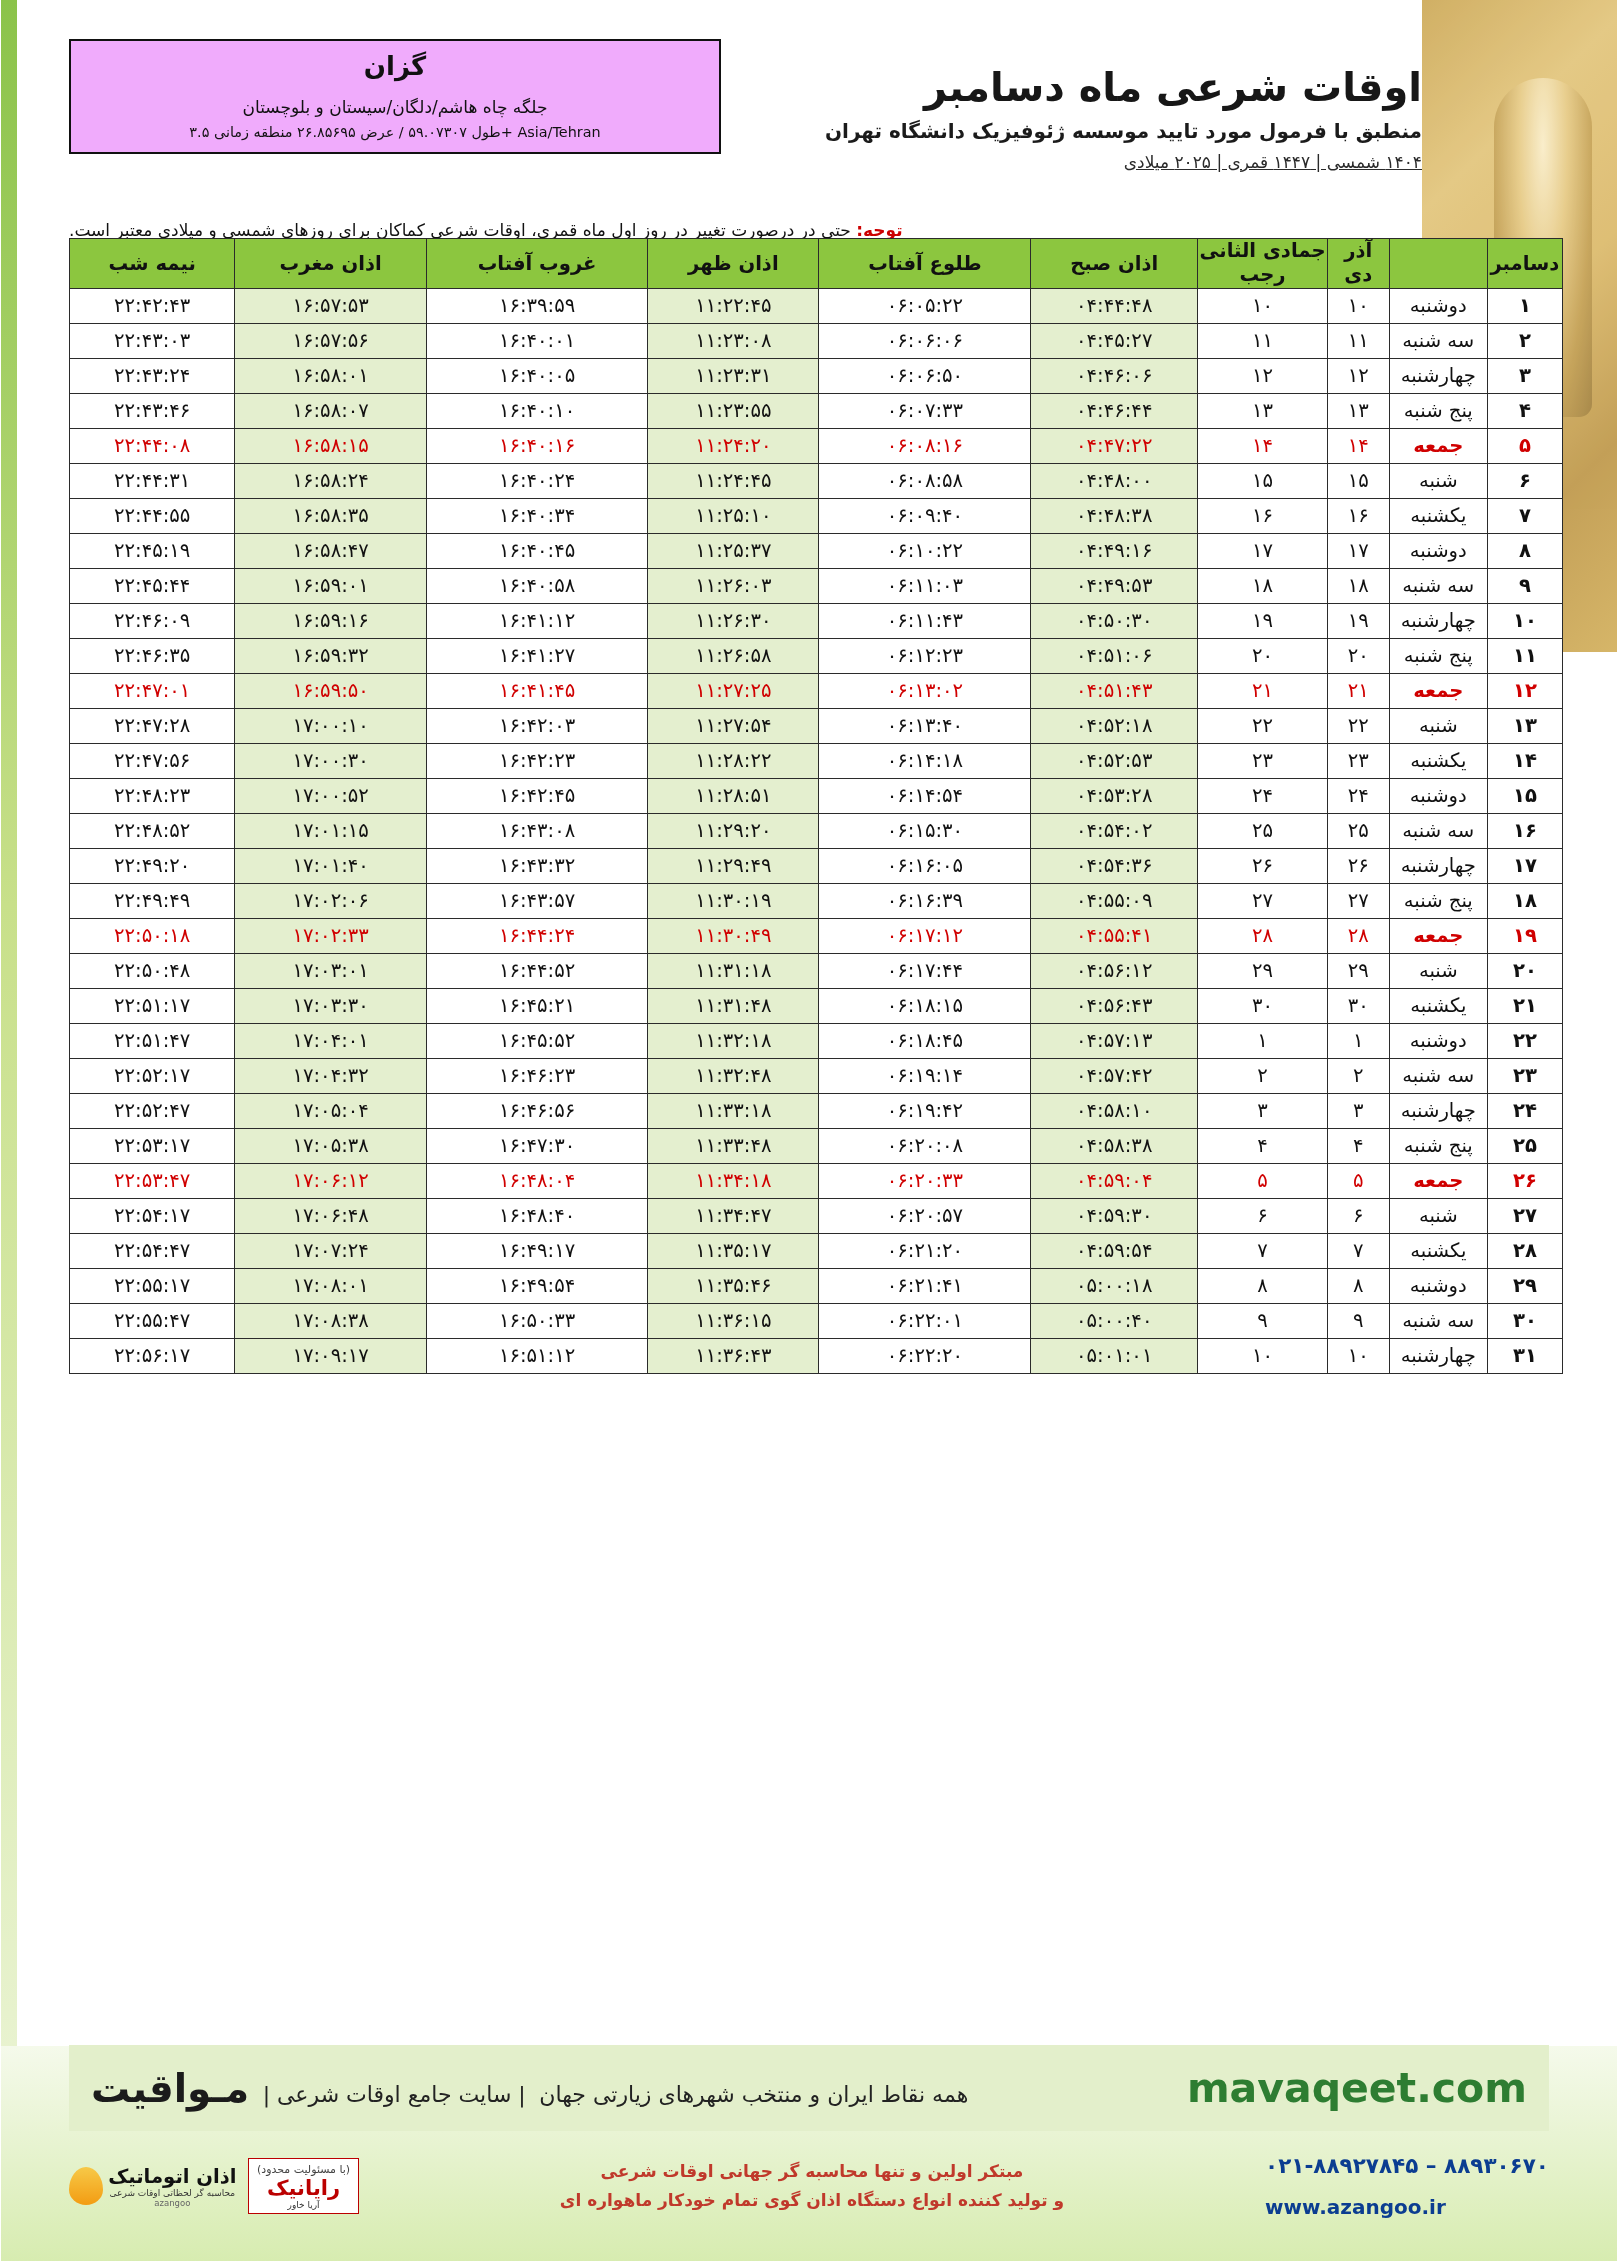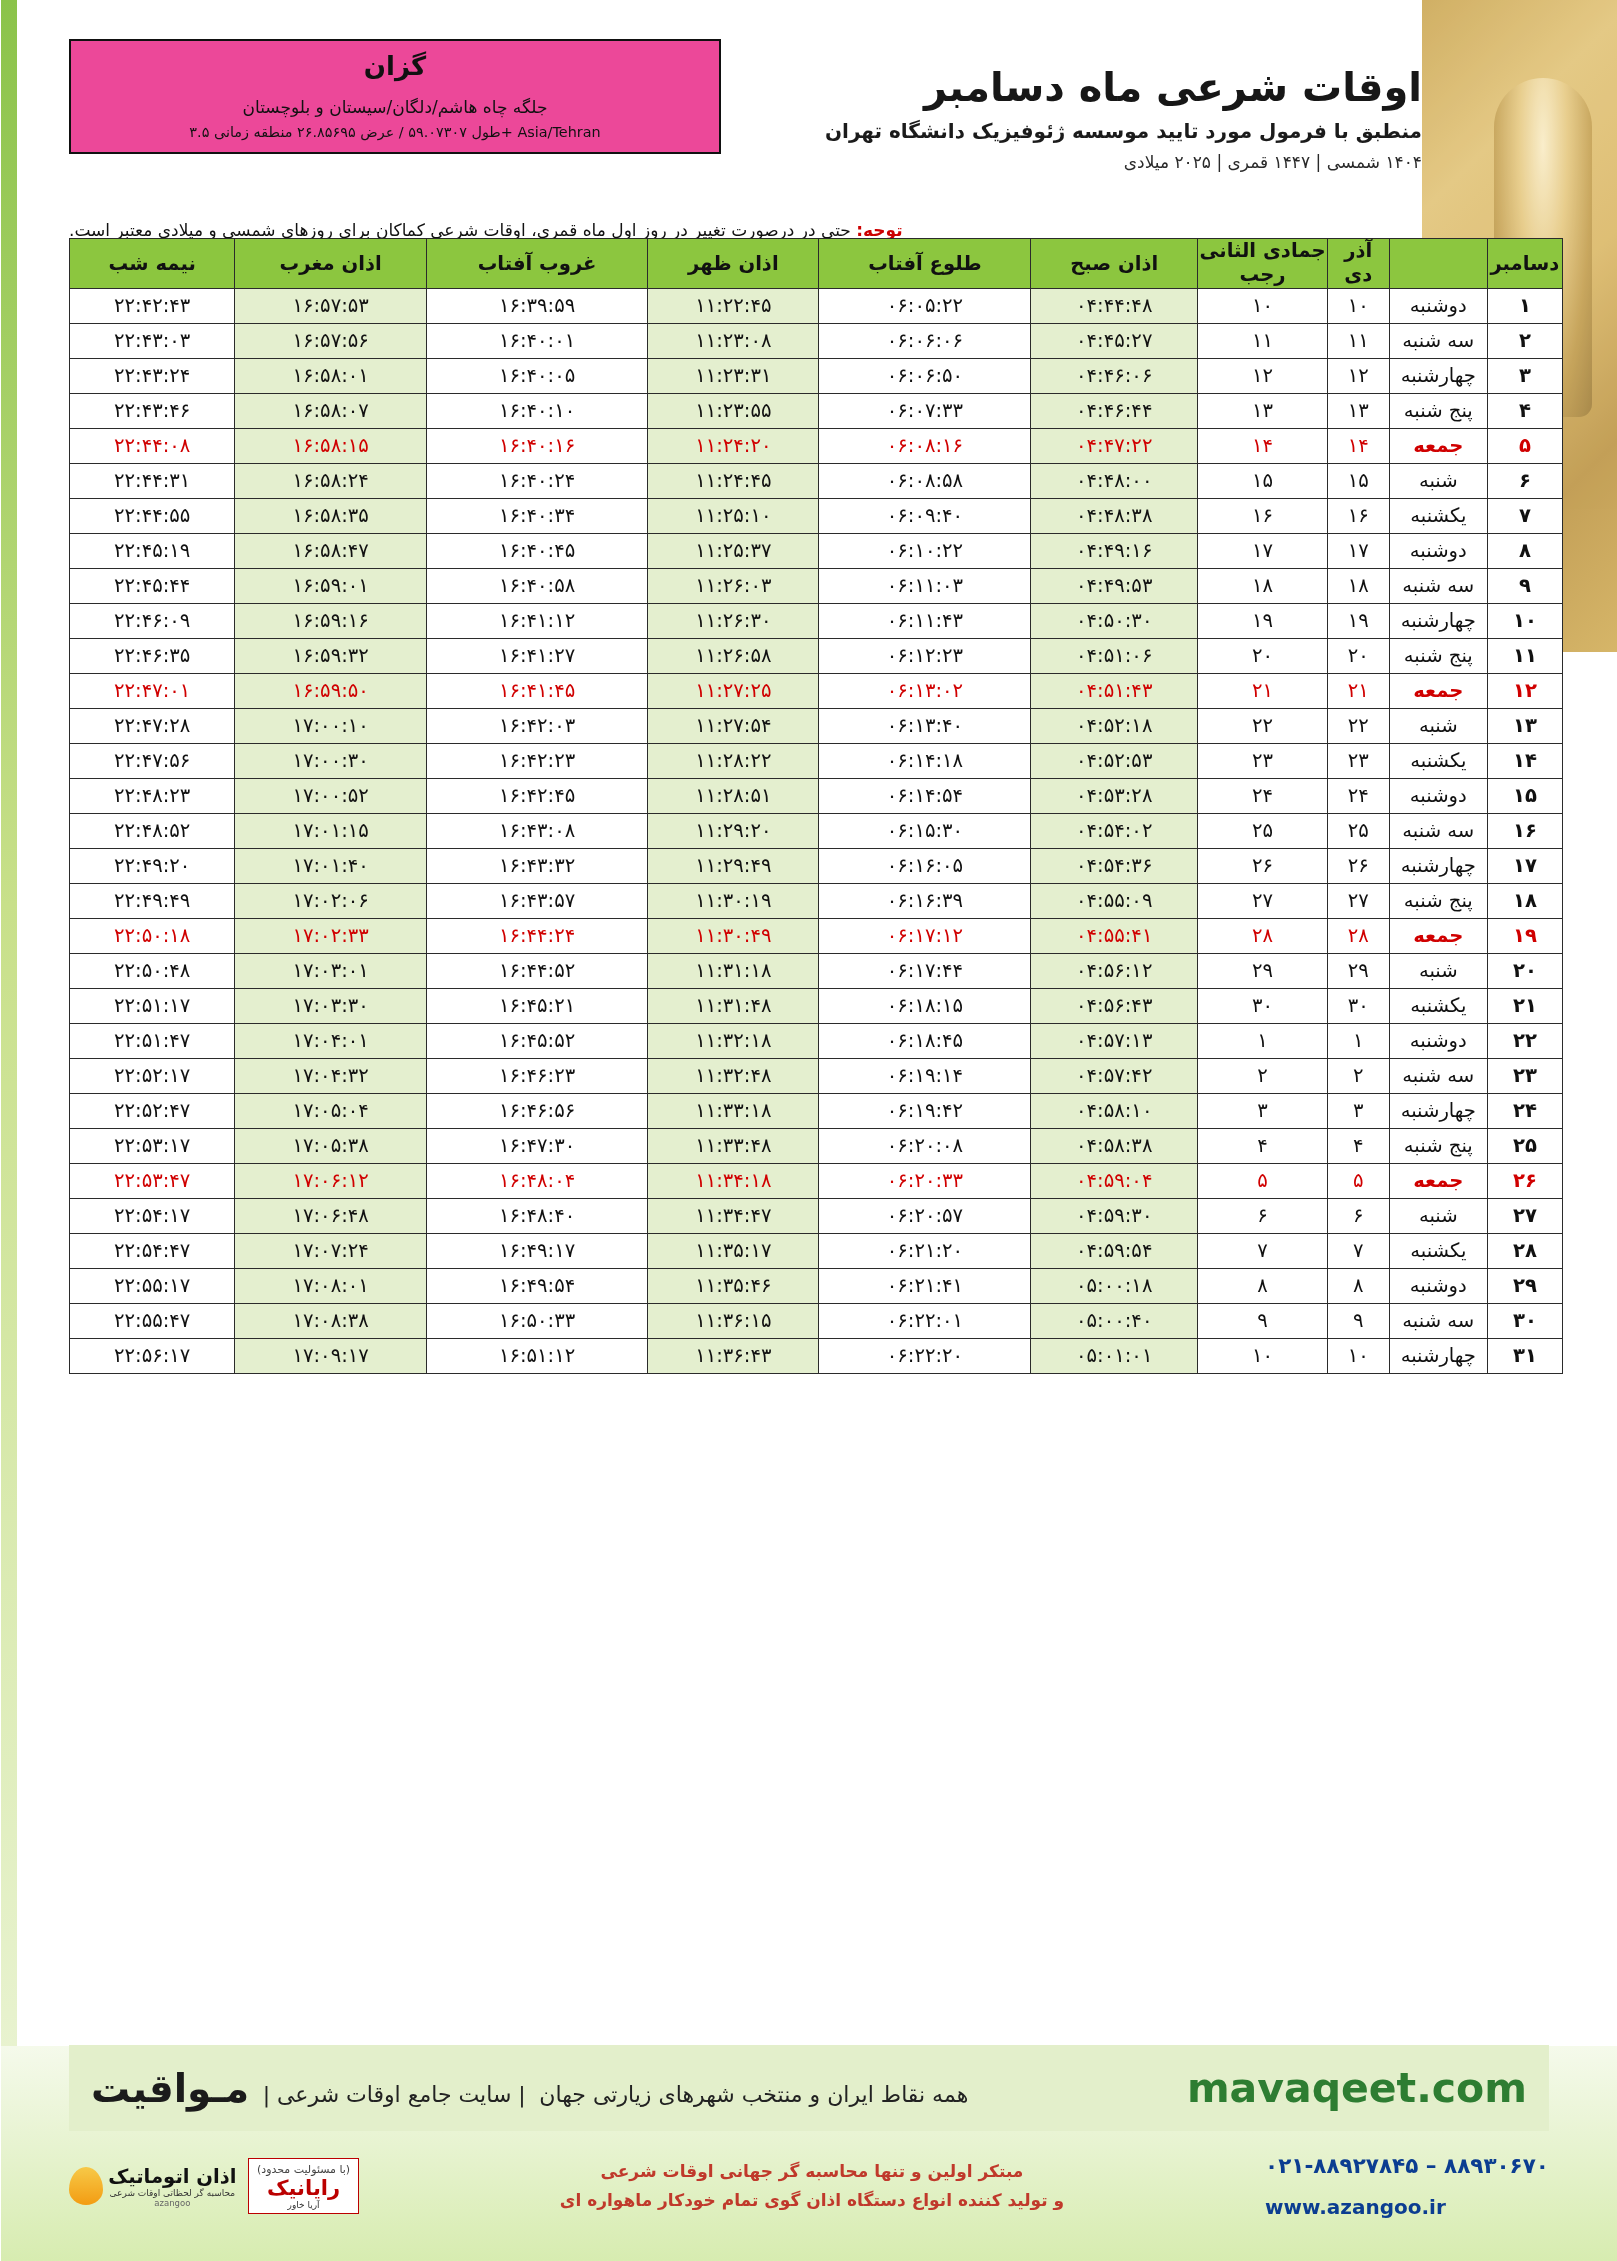--- a/index.html
+++ b/index.html
@@ -45,26 +45,26 @@
   }
   .title-main {
     font-size:40px; font-weight:bold; color:#171717; letter-spacing:-0.7px;
     line-height:1.15;
     margin-top:18px;
   }
   .title-sub {
     font-size:20px; font-weight:bold; color:#1b1b1b; margin-top:9px;
   }
   .title-years {
-    font-size:17px; color:#2a2a2a; margin-top:9px;
+    font-size:17px; color:#2a2a2a; margin-top:9px;text-decoration:underline;
   }
 
   .city-box {
     position:absolute; left:69px; top:0px; width:652px;
-    border:2px solid #111; padding:10.4px 13px 11.7px; text-align:center; background:#ec4899;
+    border:2px solid #111; padding:10.4px 13px 11.7px; text-align:center; background:#f0abfc;
   }
   .city-name { font-size:26px; font-weight:bold; color:#111; }
   .city-sub { font-size:17px; color:#111; margin-top:16px;}
   .city-coord { font-size:14.4px; color:#111; margin-top:6.5px; direction:ltr;}
 
   .note {
     position:absolute; right:196px; left:69px; top:181px;
     font-size:17px; color:#111; text-align:left;
   }
   .note b { color:#cc0000; }

